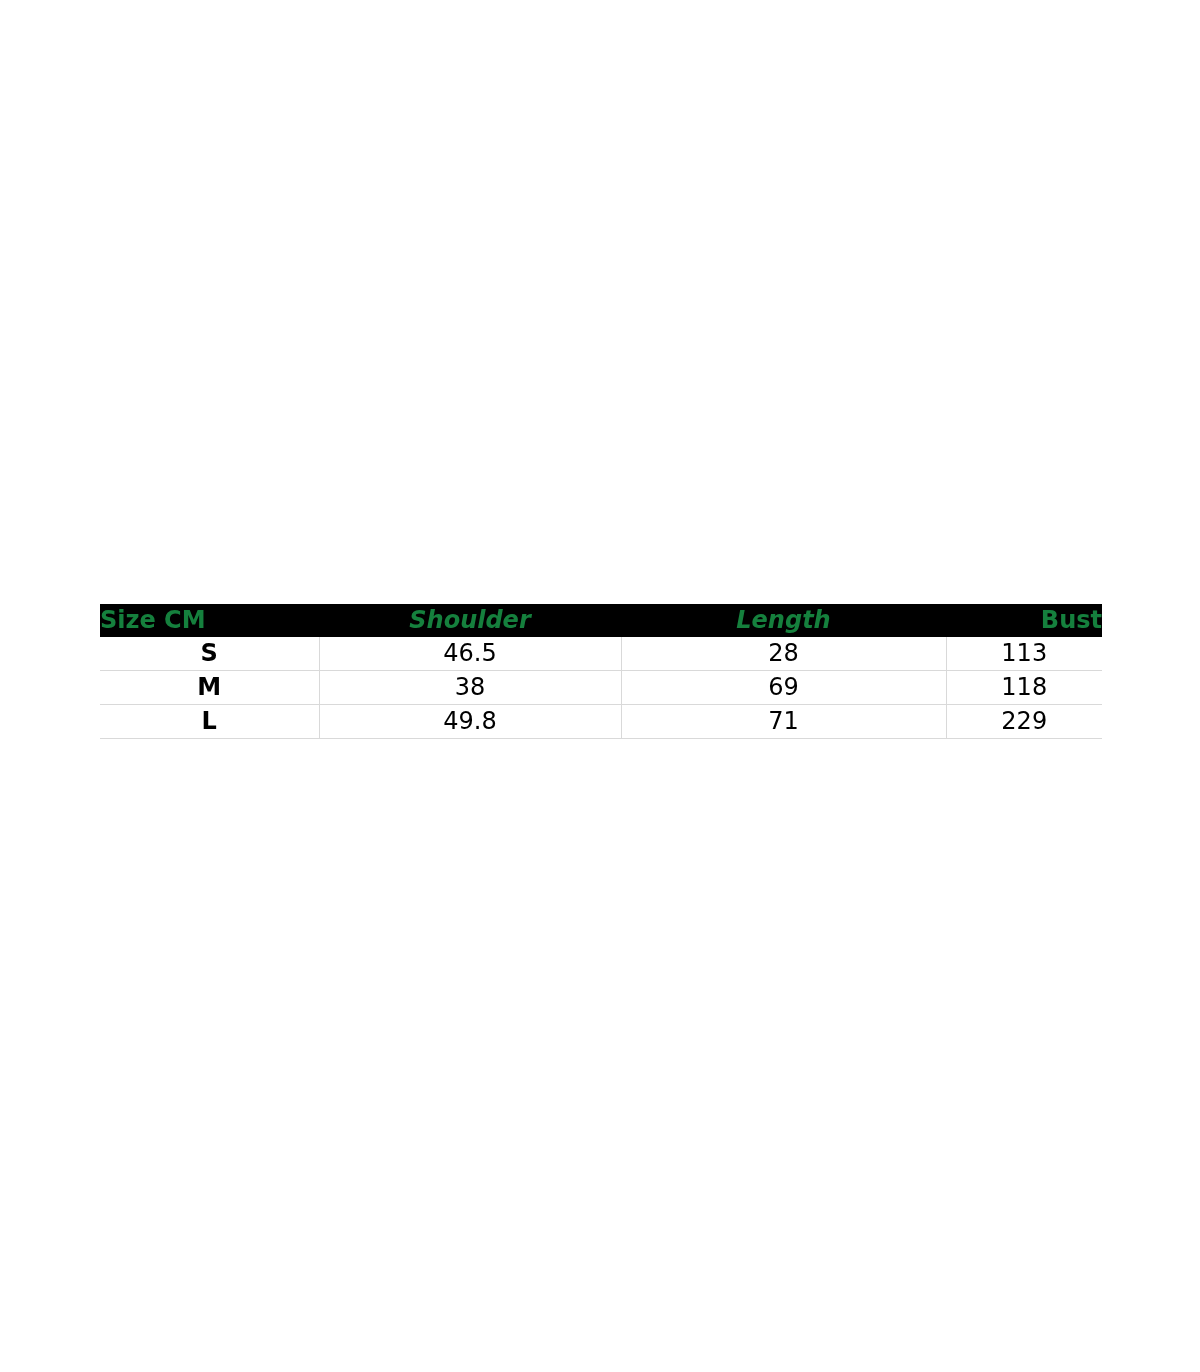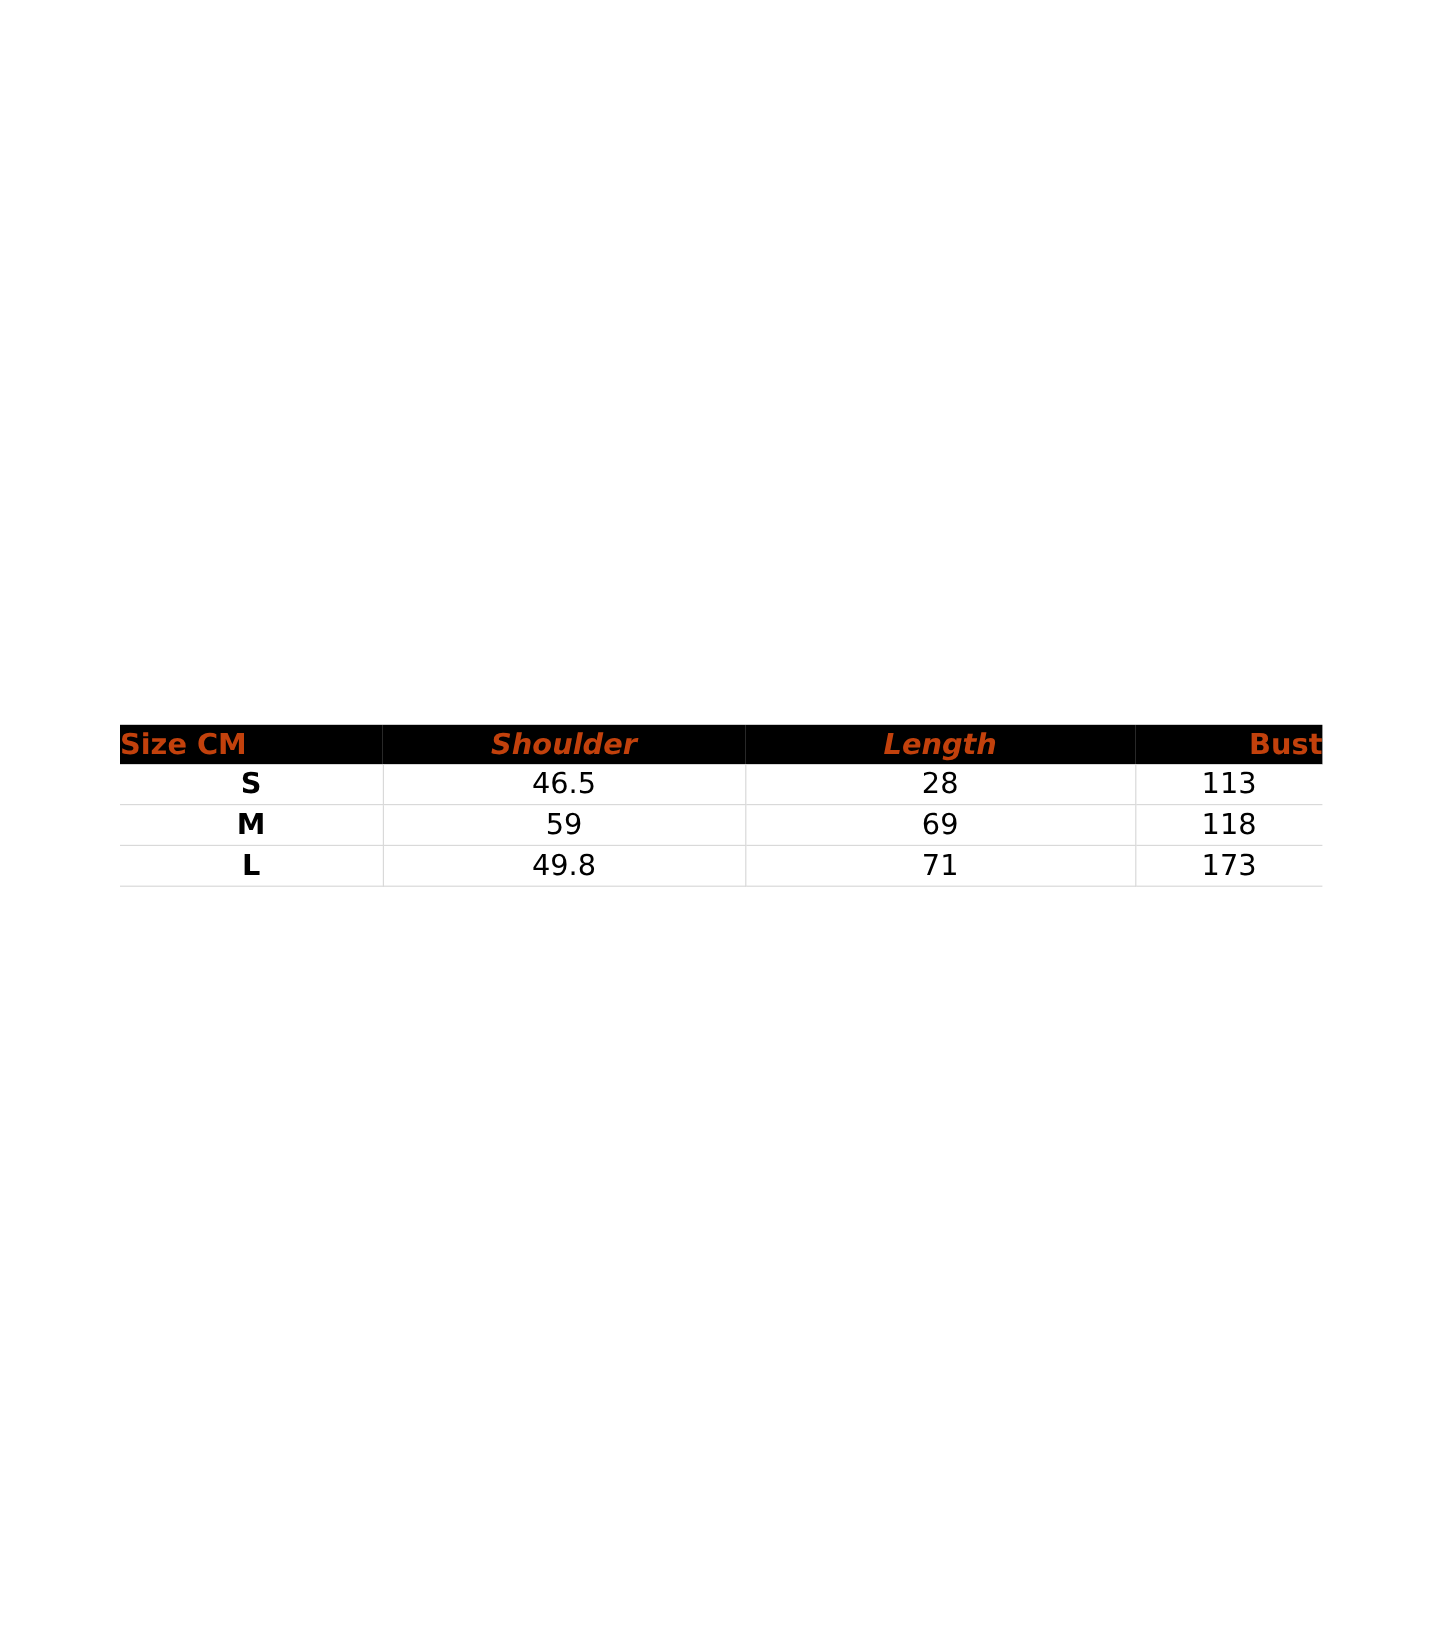--- a/index.html
+++ b/index.html
@@ -29,21 +29,21 @@
     table-layout: fixed;
   }
 
   table.size-table col.col-size   { width: 219px; }
   table.size-table col.col-shoulder { width: 302px; }
   table.size-table col.col-length { width: 325px; }
   table.size-table col.col-bust   { width: 156px; }
 
   table.size-table thead th {
     background: #000000;
-    color: #c2410c;
+    color: #15803d;
     font-size: 24px;
     font-weight: bold;
     height: 26px;
     line-height: 33px;
     padding: 0;
     vertical-align: middle;
     border: none;
   }
   th.h-size {
     text-align: left;
@@ -107,25 +107,25 @@
     </thead>
     <tbody>
       <tr>
         <td class="c-size">S</td>
         <td class="c-shoulder">46.5</td>
         <td class="c-length">28</td>
         <td class="c-bust">113</td>
       </tr>
       <tr>
         <td class="c-size">M</td>
-        <td class="c-shoulder">59</td>
+        <td class="c-shoulder">38</td>
         <td class="c-length">69</td>
         <td class="c-bust">118</td>
       </tr>
       <tr>
         <td class="c-size">L</td>
         <td class="c-shoulder">49.8</td>
         <td class="c-length">71</td>
-        <td class="c-bust">173</td>
+        <td class="c-bust">229</td>
       </tr>
     </tbody>
   </table>
 </div>
 
 </body></html>

